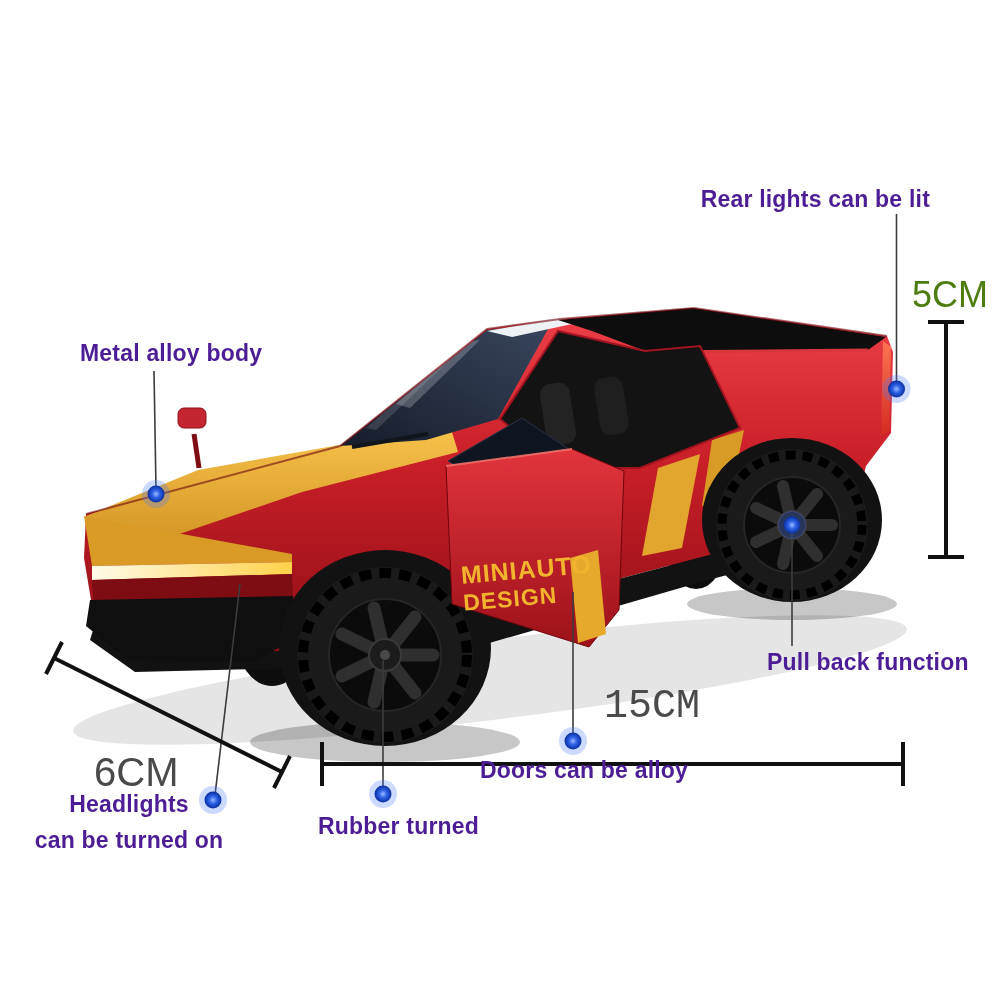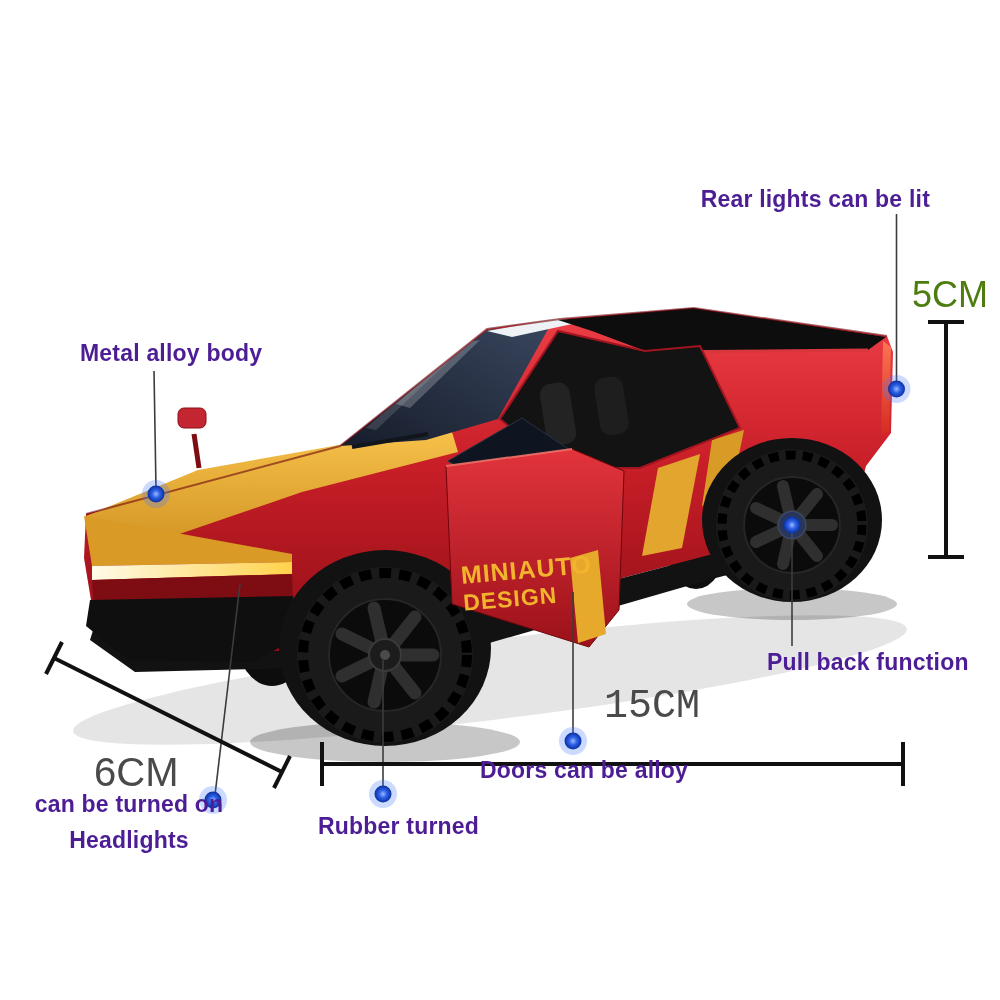--- a/index.html
+++ b/index.html
@@ -202,22 +202,22 @@
 
   <div class="callout-label" style="left:80px;top:340px;">Metal alloy body</div>
 
   <div class="callout-label" style="left:737px;top:649px;margin-left:30px;">Pull back function</div>
 
   <div class="callout-label" style="left:480px;top:757px;">Doors can be alloy</div>
 
   <div class="callout-label" style="left:318px;top:813px;">Rubber turned</div>
 
   <div class="callout-label" style="left:26px;top:786px;width:206px;text-align:center;line-height:36px;">
+    <div>Headlights</div>
     <div>can be turned on</div>
-    <div>Headlights</div>
   </div>
 
   <div class="dim-label" style="left:912px;top:274px;font-size:36px;color:#4d7c0f;">5CM</div>
 
   <div class="dim-label" style="left:604px;top:684px;font-family:Liberation Mono, monospace;">15CM</div>
 
   <div class="dim-label" style="left:94px;top:750px;">6CM</div>
 
 </div>
 

